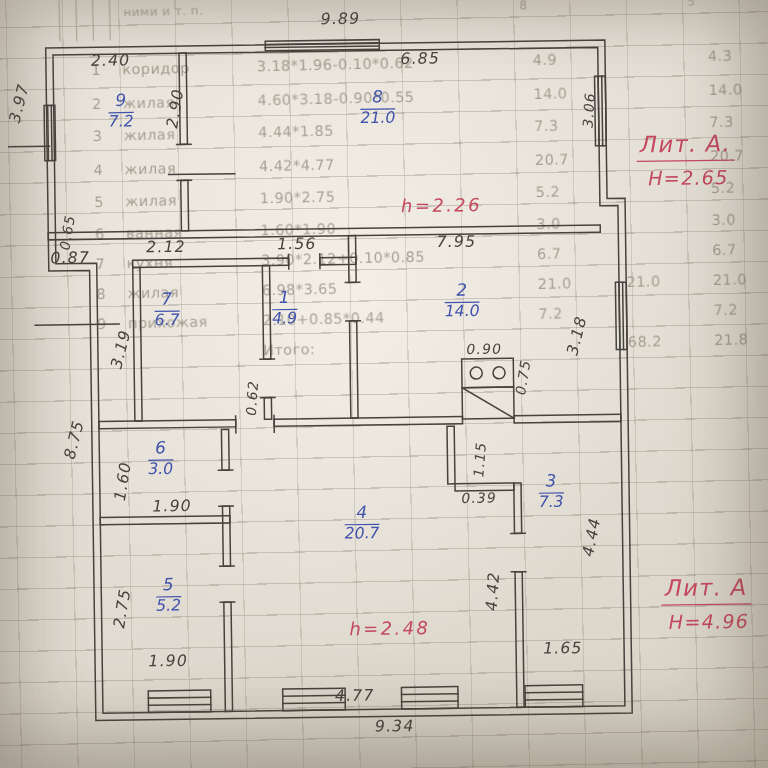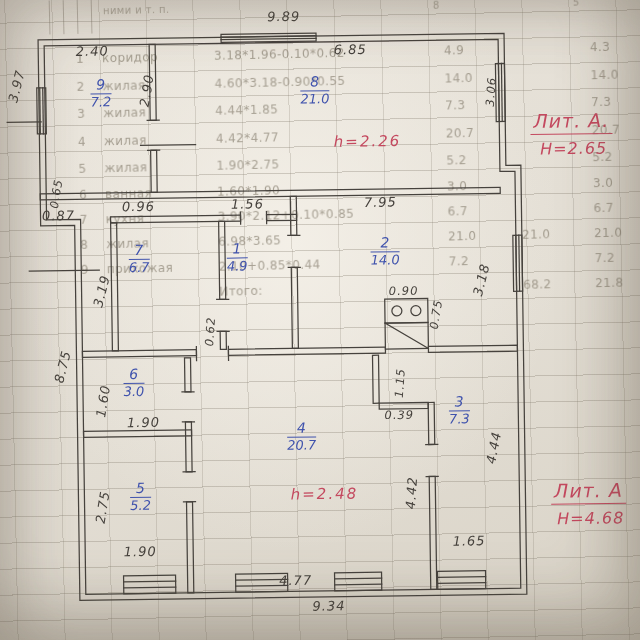--- a/index.html
+++ b/index.html
@@ -26,21 +26,21 @@
   .plan{position:absolute;inset:0;transform:rotate(-0.8deg);}
   svg{position:absolute;left:0;top:0;}
   .lbl{position:absolute;transform:translate(-50%,-50%);white-space:nowrap;
     color:#46423d;font-style:italic;font-size:13px;letter-spacing:1px;}
   .sm{font-size:11.5px;}
   .room{position:absolute;transform:translate(-50%,-50%);text-align:center;
     color:#4053ad;font-style:italic;line-height:1.05;}
   .room .rn{display:block;border-bottom:1.5px solid #4053ad;padding:0 5px 1px;font-size:14px;}
   .room .ra{display:block;font-size:13px;padding-top:1px;}
   .red{color:#c4495f;}
-  .hred{position:absolute;transform:translate(-50%,-50%);font-style:italic;font-size:15px;letter-spacing:2px;white-space:nowrap;}
+  .hred{position:absolute;transform:translate(-50%,-50%);font-style:italic;font-size:15px;letter-spacing:2px;white-space:nowrap;margin-top:30px;}
   .lit{position:absolute;transform:translate(-50%,-50%);font-style:italic;font-size:19px;letter-spacing:1px;white-space:nowrap;}
   .lit .u{border-bottom:1.7px solid #c4495f;padding:0 3px 2px;}
   .lith{position:absolute;transform:translate(-50%,-50%);font-style:italic;font-size:16px;letter-spacing:1px;white-space:nowrap;}
 </style>
 </head>
 <body>
 
 <div class="paper">
   <div class="grid"></div>
 
@@ -210,21 +210,21 @@
     </svg>
 
     <span class="lbl" style="left:288px;top:16px">9.89</span>
     <span class="lbl" style="left:96px;top:48px">2.40</span>
     <span class="lbl" style="left:354px;top:50px">6.85</span>
     <span class="lbl" style="left:20px;top:82px;transform:translate(-50%,-50%) rotate(-75deg)">3.97</span>
     <span class="lbl" style="left:150px;top:88px;transform:translate(-50%,-50%) rotate(-80deg)">2.90</span>
     <span class="lbl sm" style="left:494px;top:94px;transform:translate(-50%,-50%) rotate(-85deg)">3.06</span>
     <span class="lbl" style="left:60px;top:212px">0.87</span>
     <span class="lbl sm" style="left:58px;top:190px;transform:translate(-50%,-50%) rotate(-80deg)">0.65</span>
-    <span class="lbl" style="left:140px;top:204px">0.96</span>
+    <span class="lbl" style="left:140px;top:204px">2.12</span>
     <span class="lbl" style="left:249px;top:203px">1.56</span>
     <span class="lbl" style="left:382px;top:203px">7.95</span>
     <span class="lbl" style="left:102px;top:288px;transform:translate(-50%,-50%) rotate(-75deg)">3.19</span>
     <span class="lbl sm" style="left:210px;top:330px;transform:translate(-50%,-50%) rotate(-85deg)">0.62</span>
     <span class="lbl" style="left:482px;top:282px;transform:translate(-50%,-50%) rotate(-75deg)">3.18</span>
     <span class="lbl sm" style="left:404px;top:292px">0.90</span>
     <span class="lbl sm" style="left:436px;top:316px;transform:translate(-50%,-50%) rotate(-80deg)">0.75</span>
     <span class="lbl" style="left:62px;top:363px;transform:translate(-50%,-50%) rotate(-75deg)">8.75</span>
     <span class="lbl sm" style="left:399px;top:384px;transform:translate(-50%,-50%) rotate(-85deg)">1.15</span>
     <span class="lbl sm" style="left:398px;top:416px">0.39</span>
@@ -273,15 +273,15 @@
     <span class="room" style="left:458px;top:412px">
         <span class="rn">3</span>
         <span class="ra">7.3</span>
       </span>
 
     <span class="hred red" style="left:370px;top:142px">h=2.26</span>
     <span class="hred red" style="left:322px;top:494px">h=2.48</span>
     <span class="lit red" style="left:574px;top:124px"><span class="u">Лит. А.</span></span>
     <span class="lith red" style="left:576px;top:152px">Н=2.65</span>
     <span class="lit red" style="left:586px;top:494px"><span class="u">Лит. А</span></span>
-    <span class="lith red" style="left:588px;top:522px">Н=4.68</span>
+    <span class="lith red" style="left:588px;top:522px">Н=4.96</span>
   </div>
 </div>
 
 </body></html>

